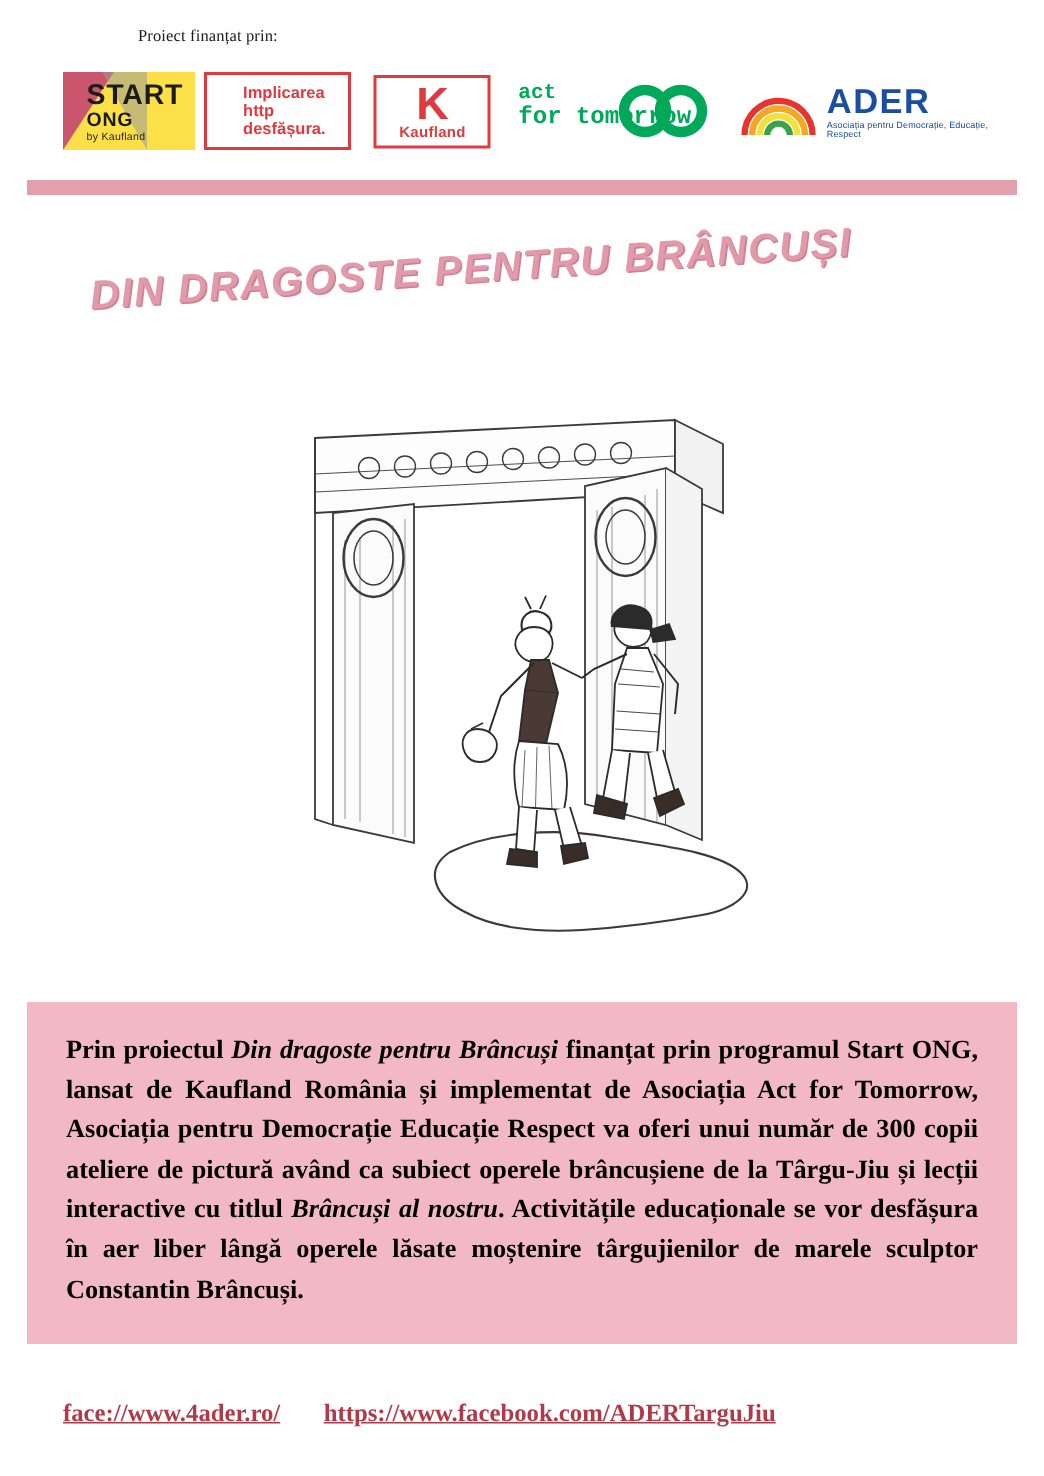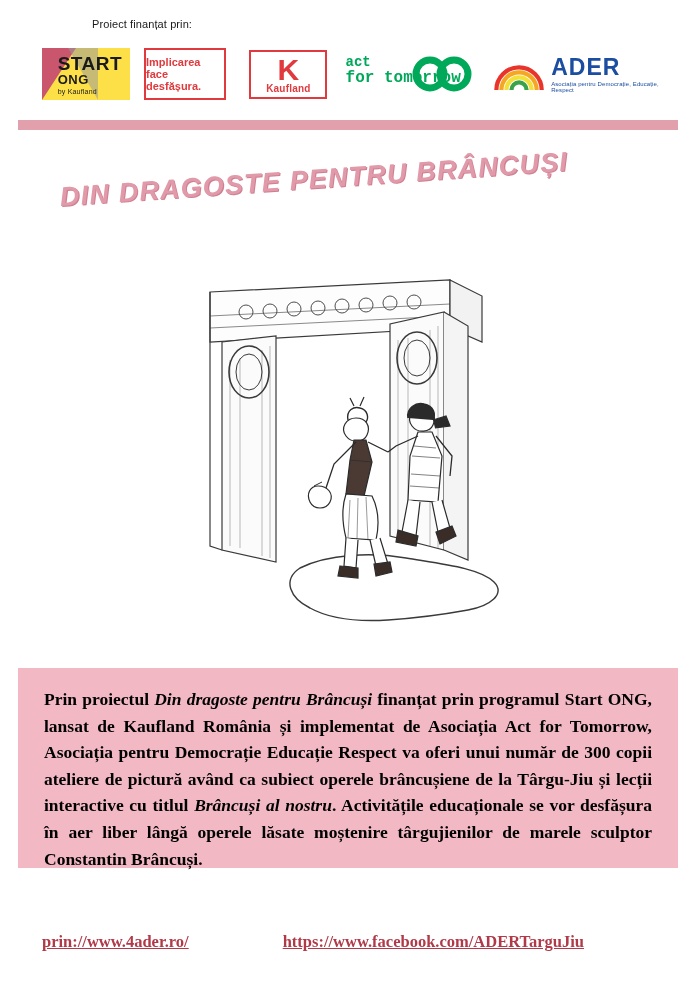--- a/index.html
+++ b/index.html
@@ -20,21 +20,21 @@
     position: relative;
     width: 696px;
     height: 984px;
     box-sizing: border-box;
   }
 
   .funding-note {
     position: absolute;
     left: 44px;
     top: 18px;
-    font-family: Liberation Sans, sans-serif;
+    font-family: Liberation Serif, serif;
     font-size: 11px;
     color: #1a1a1a;
     letter-spacing: 0.1px;
     padding-left: 48px;
   }
 
   .logo-row {
     position: absolute;
     left: 38px;
     top: 38px;
@@ -94,22 +94,22 @@
   .startong-text .l1 { font-size: 19px; letter-spacing: .5px; }
   .startong-text .l2 { font-size: 13px; letter-spacing: .5px; }
   .startong-text .l3 { font-size: 7px; font-weight: normal; letter-spacing: .2px; margin-top: 2px;}
 
   
   .logo-implicarea {
     width: 104px;
   }
   .implicarea-box {
     border: 2px solid #e03a3e;
-    padding: 6px 0;
-    width: 82px;
+    padding: 6px 24px;
+    width: 98px;
     box-sizing: border-box;
   }
   .implicarea-box div {
     font-family: "Liberation Sans", sans-serif;
     font-weight: bold;
     font-size: 11px;
     color: #e03a3e;
     line-height: 1.12;
   }
 
@@ -236,21 +236,21 @@
     width: 420px;
     height: 400px;
   }
 
   
   .body-block {
     position: absolute;
     left: 18px;
     top: 668px;
     width: 660px;
-    height: 200px;
+    height: 228px;
     background: #f2b9c4;
     box-sizing: border-box;
     padding: 18px 26px 10px 26px;
   }
   .body-text {
     font-family: "Liberation Serif", serif;
     font-size: 17.5px;
     line-height: 1.52;
     color: #000000;
     text-align: justify;
@@ -270,21 +270,21 @@
   }
   .footer-link {
     font-family: "Liberation Serif", serif;
     font-weight: bold;
     font-size: 16.5px;
     color: #b03a48;
     text-decoration: underline;
     white-space: nowrap;
   }
   .footer-link.first { margin-left: 24px; }
-  .footer-link.second { margin-left: 94px; }
+  .footer-link.second { margin-left: 29px; }
 </style>
 </head>
 <body>
 
 <div class="page">
 
   <div class="funding-note">Proiect finanțat prin:</div>
 
   <div class="logo-row">
 
@@ -296,21 +296,21 @@
           <div class="l1">START</div>
           <div class="l2">ONG</div>
           <div class="l3">by Kaufland</div>
         </div>
       </div>
     </div>
 
     <div class="logo-slot logo-implicarea">
       <div class="implicarea-box">
         <div>Implicarea</div>
-        <div>face</div>
+        <div>http</div>
         <div>desfășura.</div>
       </div>
     </div>
 
     <div class="logo-slot logo-kaufland">
       <div class="kaufland-box">
         <div class="kaufland-k">K</div>
         <div class="kaufland-name">Kaufland</div>
       </div>
     </div>
@@ -444,17 +444,17 @@
         <path d="M286 282 L302 276 L306 286 L290 294 Z" fill="#3a2d28"></path>
       </g>
     </g>
   </svg>
 
   <div class="body-block">
     <div class="body-text" id="body-text">Prin proiectul <i>Din dragoste pentru Brâncuși</i> finanțat prin programul Start ONG, lansat de Kaufland România și implementat de Asociația Act for Tomorrow, Asociația pentru Democrație Educație Respect va oferi unui număr de 300 copii ateliere de pictură având ca subiect operele brâncușiene de la Târgu-Jiu și lecții interactive cu titlul <i>Brâncuși al nostru</i>. Activitățile educaționale se vor desfășura în aer liber lângă operele lăsate moștenire târgujienilor de marele sculptor Constantin Brâncuși.</div>
   </div>
 
   <div class="footer">
-    <a class="footer-link first" href="#">prin://www.4ader.ro/</a>
+    <a class="footer-link first" href="#">face://www.4ader.ro/</a>
     <a class="footer-link second" href="#">https://www.facebook.com/ADERTarguJiu</a>
   </div>
 
 </div>
 
 </body></html>

